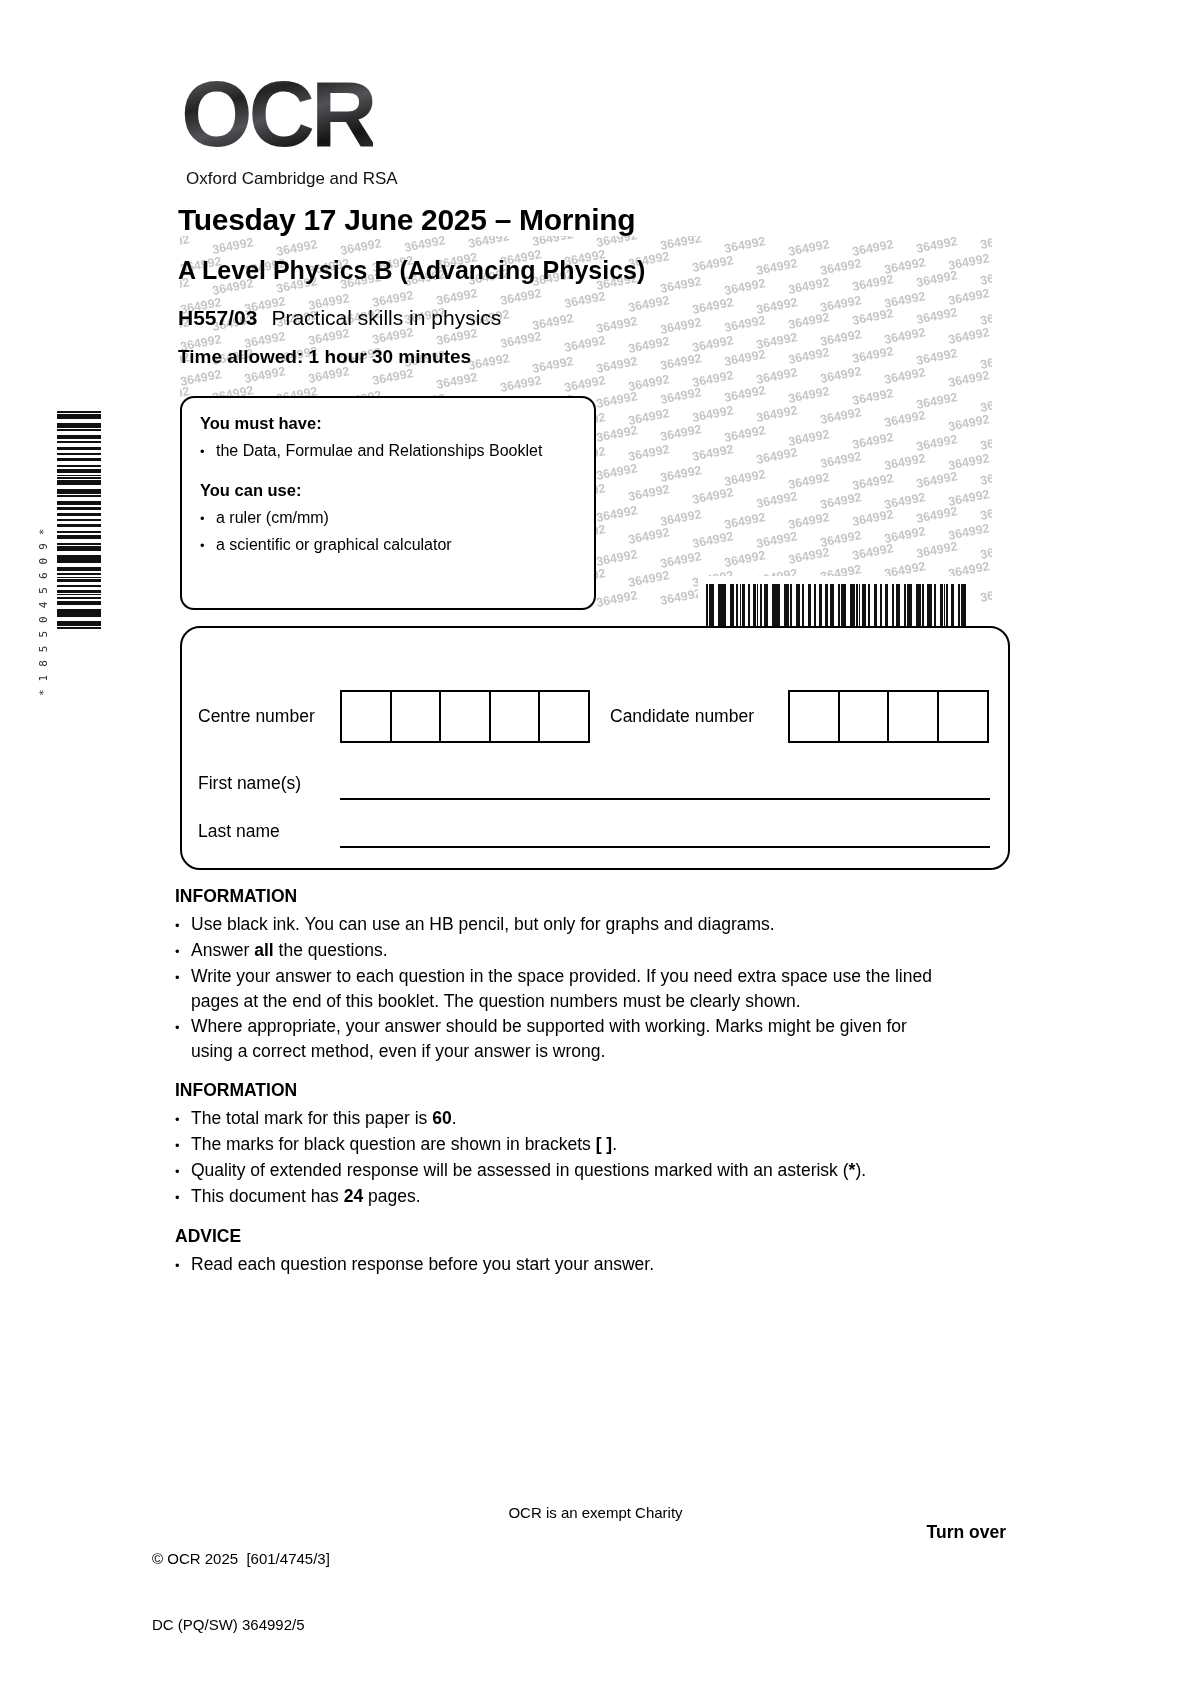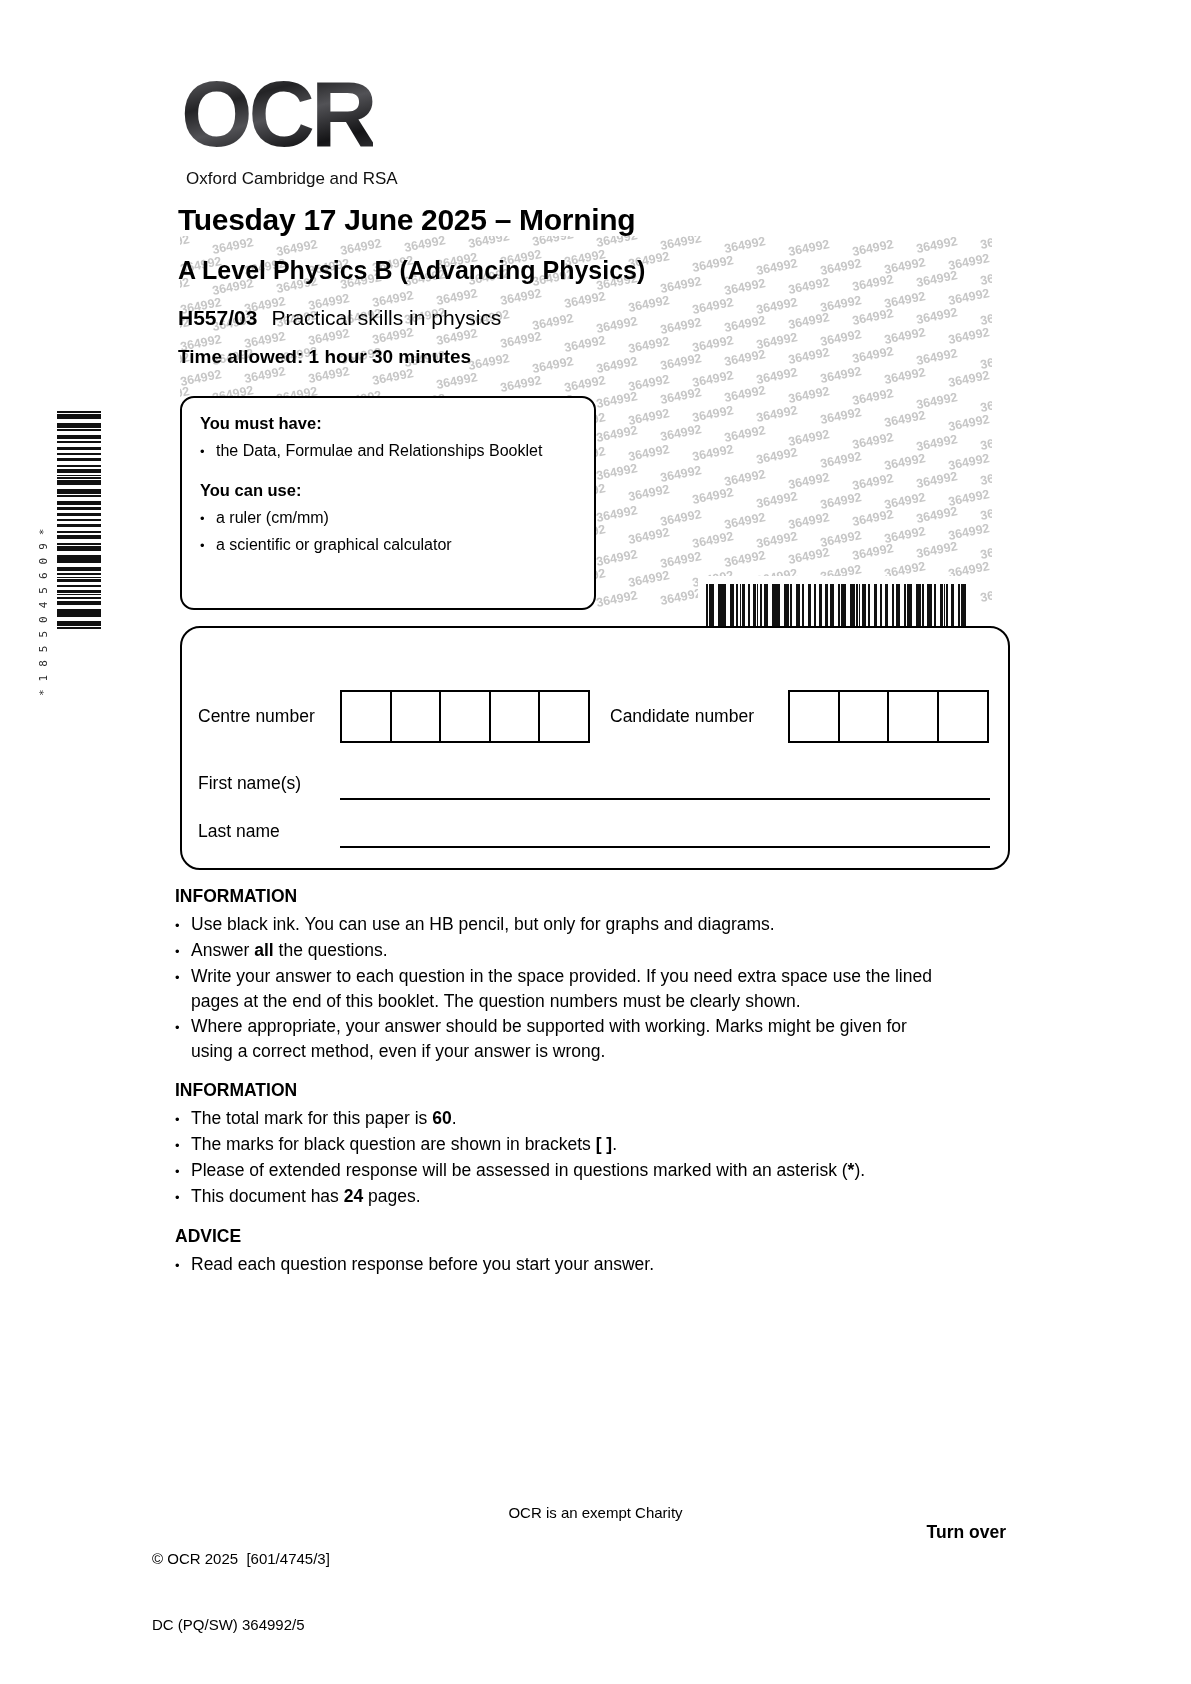--- a/index.html
+++ b/index.html
@@ -449,21 +449,21 @@
     <div class="bullet">
       <span class="dot"></span>
       <span class="bt"><span>The total mark for this paper is </span><b>60</b><span>.</span></span>
     </div>
     <div class="bullet">
       <span class="dot"></span>
       <span class="bt"><span>The marks for black question are shown in brackets </span><b>[ ]</b><span>.</span></span>
     </div>
     <div class="bullet">
       <span class="dot"></span>
-      <span class="bt"><span>Please of extended response will be assessed in questions marked with an asterisk (</span><b>*</b><span>).</span></span>
+      <span class="bt"><span>Quality of extended response will be assessed in questions marked with an asterisk (</span><b>*</b><span>).</span></span>
     </div>
     <div class="bullet">
       <span class="dot"></span>
       <span class="bt"><span>This document has </span><b>24</b><span> pages.</span></span>
     </div>
   </div>
 
   <div class="z section sec-advice">
     <h3>ADVICE</h3>
     <div class="bullet">

